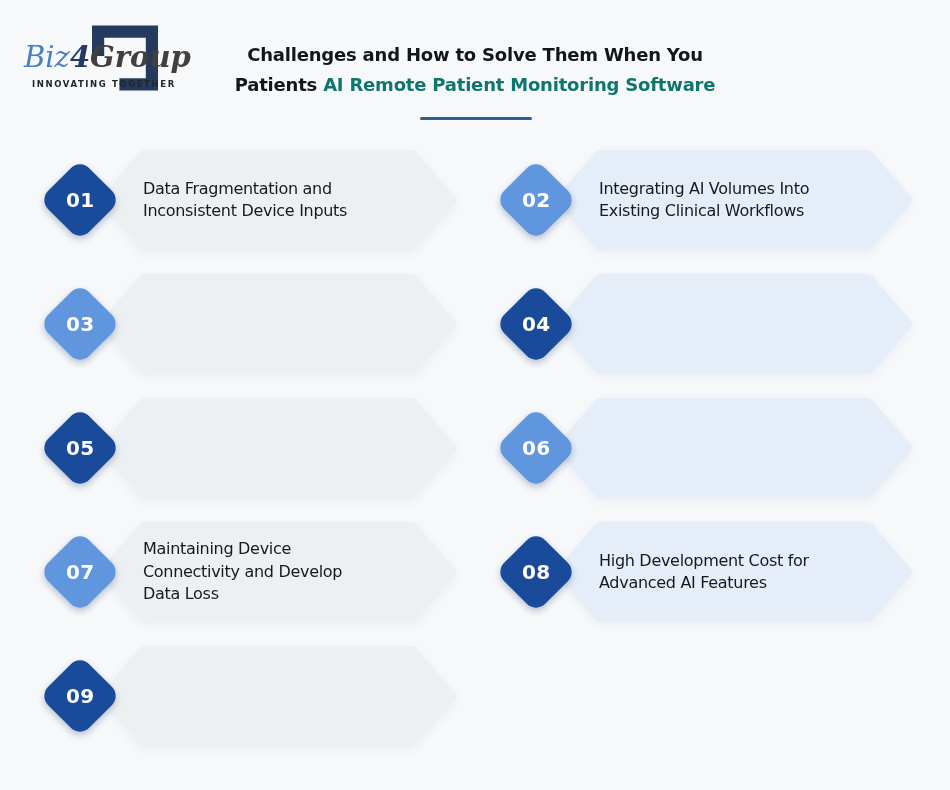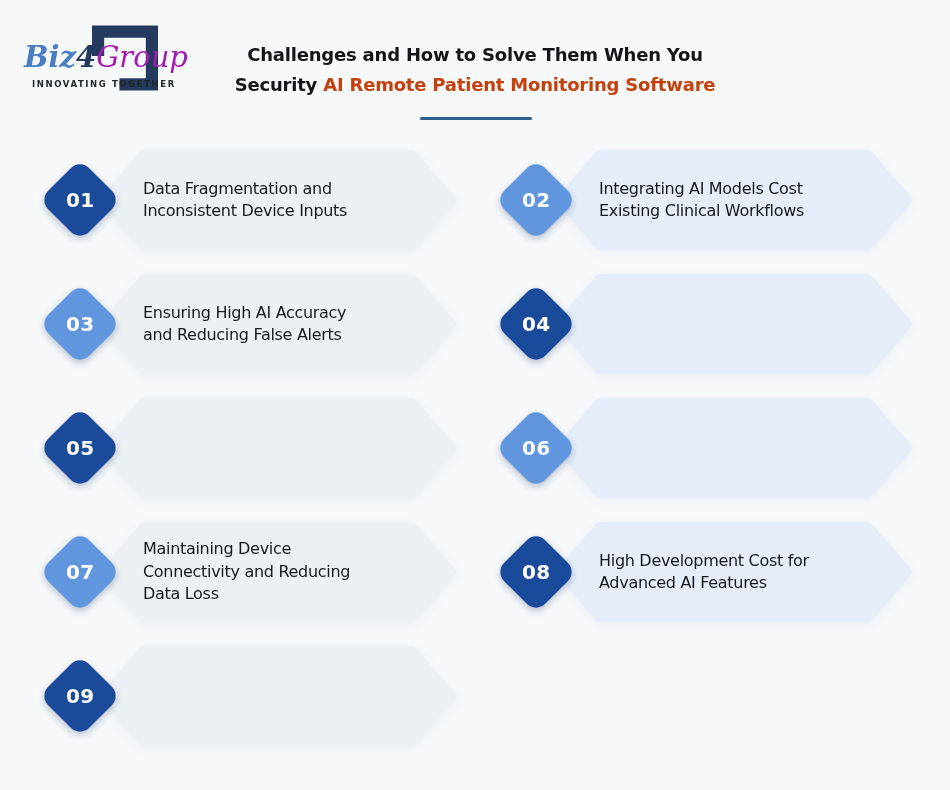--- a/index.html
+++ b/index.html
@@ -5,21 +5,21 @@
   * { margin:0; padding:0; box-sizing:border-box; }
   html,body { width:950px; height:790px; }
   body { font-family:"DejaVu Sans","Liberation Sans",sans-serif; overflow:hidden; }
   #stage { position:relative; width:950px; height:790px; }
 
   
   .logo { position:absolute; left:20px; top:16px; width:160px; height:88px; }
   .logo-mark { position:absolute; left:72px; top:9px; width:66px; height:66px; }
   .brand { position:absolute; left:4px; top:24px; font-family:"DejaVu Serif","Liberation Serif",serif;
            font-style:italic; font-size:29px; white-space:nowrap; z-index:2; }
-  .brand .b-pre  { font-weight:700; }
+  .brand .b-pre  { font-weight:400; }
   .brand .b-dig  { font-weight:700; }
   .brand .b-suf  { font-weight:400; }
   .tagline { position:absolute; left:12px; top:63px; font-size:8.5px; font-weight:700;
              letter-spacing:1.6px; z-index:2; }
 
   
   .title-wrap { position:absolute; left:0; top:40px; width:950px; text-align:center;
                 font-size:18px; font-weight:700; line-height:30px; letter-spacing:-0.2px; }
   .title-underline { position:absolute; left:420px; top:117px; width:112px; height:3px; border-radius:2px; }
 
@@ -44,58 +44,56 @@
 </head>
 <body style="background: rgb(246, 248, 250);">
 
 <div id="stage">
 
   <div class="logo">
     <svg class="logo-mark" viewBox="0 0 65 64">
       <path id="logo-path" d="M0,0 H65 V64 H27 V52 H53 V12 H12 V30 H0 Z" fill="#243a5e"></path>
     </svg>
     <div class="brand">
-      <span class="b-pre" style="color: rgb(74, 127, 196);">Biz</span><span class="b-dig" style="color: rgb(36, 58, 94);">4</span><span class="b-suf" style="color: #a21caf;">Group</span>
+      <span class="b-pre" style="color: rgb(74, 127, 196);">Biz</span><span class="b-dig" style="color: rgb(36, 58, 94);">4</span><span class="b-suf" style="color: #404040; font-weight: bold;">Group</span>
     </div>
     <div class="tagline" style="color: rgb(34, 37, 42); text-align: right;">INNOVATING TOGETHER</div>
   </div>
 
   <div class="title-wrap" style="color: rgb(20, 22, 26);">
     <div>Challenges and How to Solve Them When You</div>
-    <div><span>Security </span><span id="title-highlight" style="color: #c2410c;">AI Remote Patient Monitoring Software</span></div>
+    <div><span>Patients </span><span id="title-highlight" style="color: #0f766e;">AI Remote Patient Monitoring Software</span></div>
   </div>
   <div class="title-underline" id="title-underline" style="background: rgb(45, 96, 143);"></div>
 
   <div id="items-root">
       <div class="item col-left row-1">
         <svg class="banner" viewBox="0 0 356 100">
           <polygon points="44,5 312,5 351,50 312,95 44,95 5,50" fill="#edf0f3" stroke="#edf0f3" stroke-width="10" stroke-linejoin="round"></polygon>
         </svg>
         <div class="item-text">Data Fragmentation and
 Inconsistent Device Inputs</div>
         <div class="diamond" style="background: rgb(26, 75, 155);">
           <span class="num">01</span>
         </div>
       </div>
       <div class="item col-right row-1">
         <svg class="banner" viewBox="0 0 356 100">
           <polygon points="44,5 312,5 351,50 312,95 44,95 5,50" fill="#e4edf8" stroke="#e4edf8" stroke-width="10" stroke-linejoin="round"></polygon>
         </svg>
-        <div class="item-text">Integrating AI Models Cost
+        <div class="item-text">Integrating AI Volumes Into
 Existing Clinical Workflows</div>
         <div class="diamond" style="background: rgb(96, 150, 221);">
           <span class="num">02</span>
         </div>
       </div>
       <div class="item col-left row-2">
         <svg class="banner" viewBox="0 0 356 100">
           <polygon points="44,5 312,5 351,50 312,95 44,95 5,50" fill="#edf0f3" stroke="#edf0f3" stroke-width="10" stroke-linejoin="round"></polygon>
         </svg>
-        <div class="item-text">Ensuring High AI Accuracy
-and Reducing False Alerts</div>
         <div class="diamond" style="background: rgb(96, 150, 221);">
           <span class="num">03</span>
         </div>
       </div>
       <div class="item col-right row-2">
         <svg class="banner" viewBox="0 0 356 100">
           <polygon points="44,5 312,5 351,50 312,95 44,95 5,50" fill="#e4edf8" stroke="#e4edf8" stroke-width="10" stroke-linejoin="round"></polygon>
         </svg>
         <div class="diamond" style="background: rgb(26, 75, 155);">
           <span class="num">04</span>
@@ -115,21 +113,21 @@
         </svg>
         <div class="diamond" style="background: rgb(96, 150, 221);">
           <span class="num">06</span>
         </div>
       </div>
       <div class="item col-left row-4">
         <svg class="banner" viewBox="0 0 356 100">
           <polygon points="44,5 312,5 351,50 312,95 44,95 5,50" fill="#edf0f3" stroke="#edf0f3" stroke-width="10" stroke-linejoin="round"></polygon>
         </svg>
         <div class="item-text">Maintaining Device
-Connectivity and Reducing
+Connectivity and Develop
 Data Loss</div>
         <div class="diamond" style="background: rgb(96, 150, 221);">
           <span class="num">07</span>
         </div>
       </div>
       <div class="item col-right row-4">
         <svg class="banner" viewBox="0 0 356 100">
           <polygon points="44,5 312,5 351,50 312,95 44,95 5,50" fill="#e4edf8" stroke="#e4edf8" stroke-width="10" stroke-linejoin="round"></polygon>
         </svg>
         <div class="item-text">High Development Cost for

